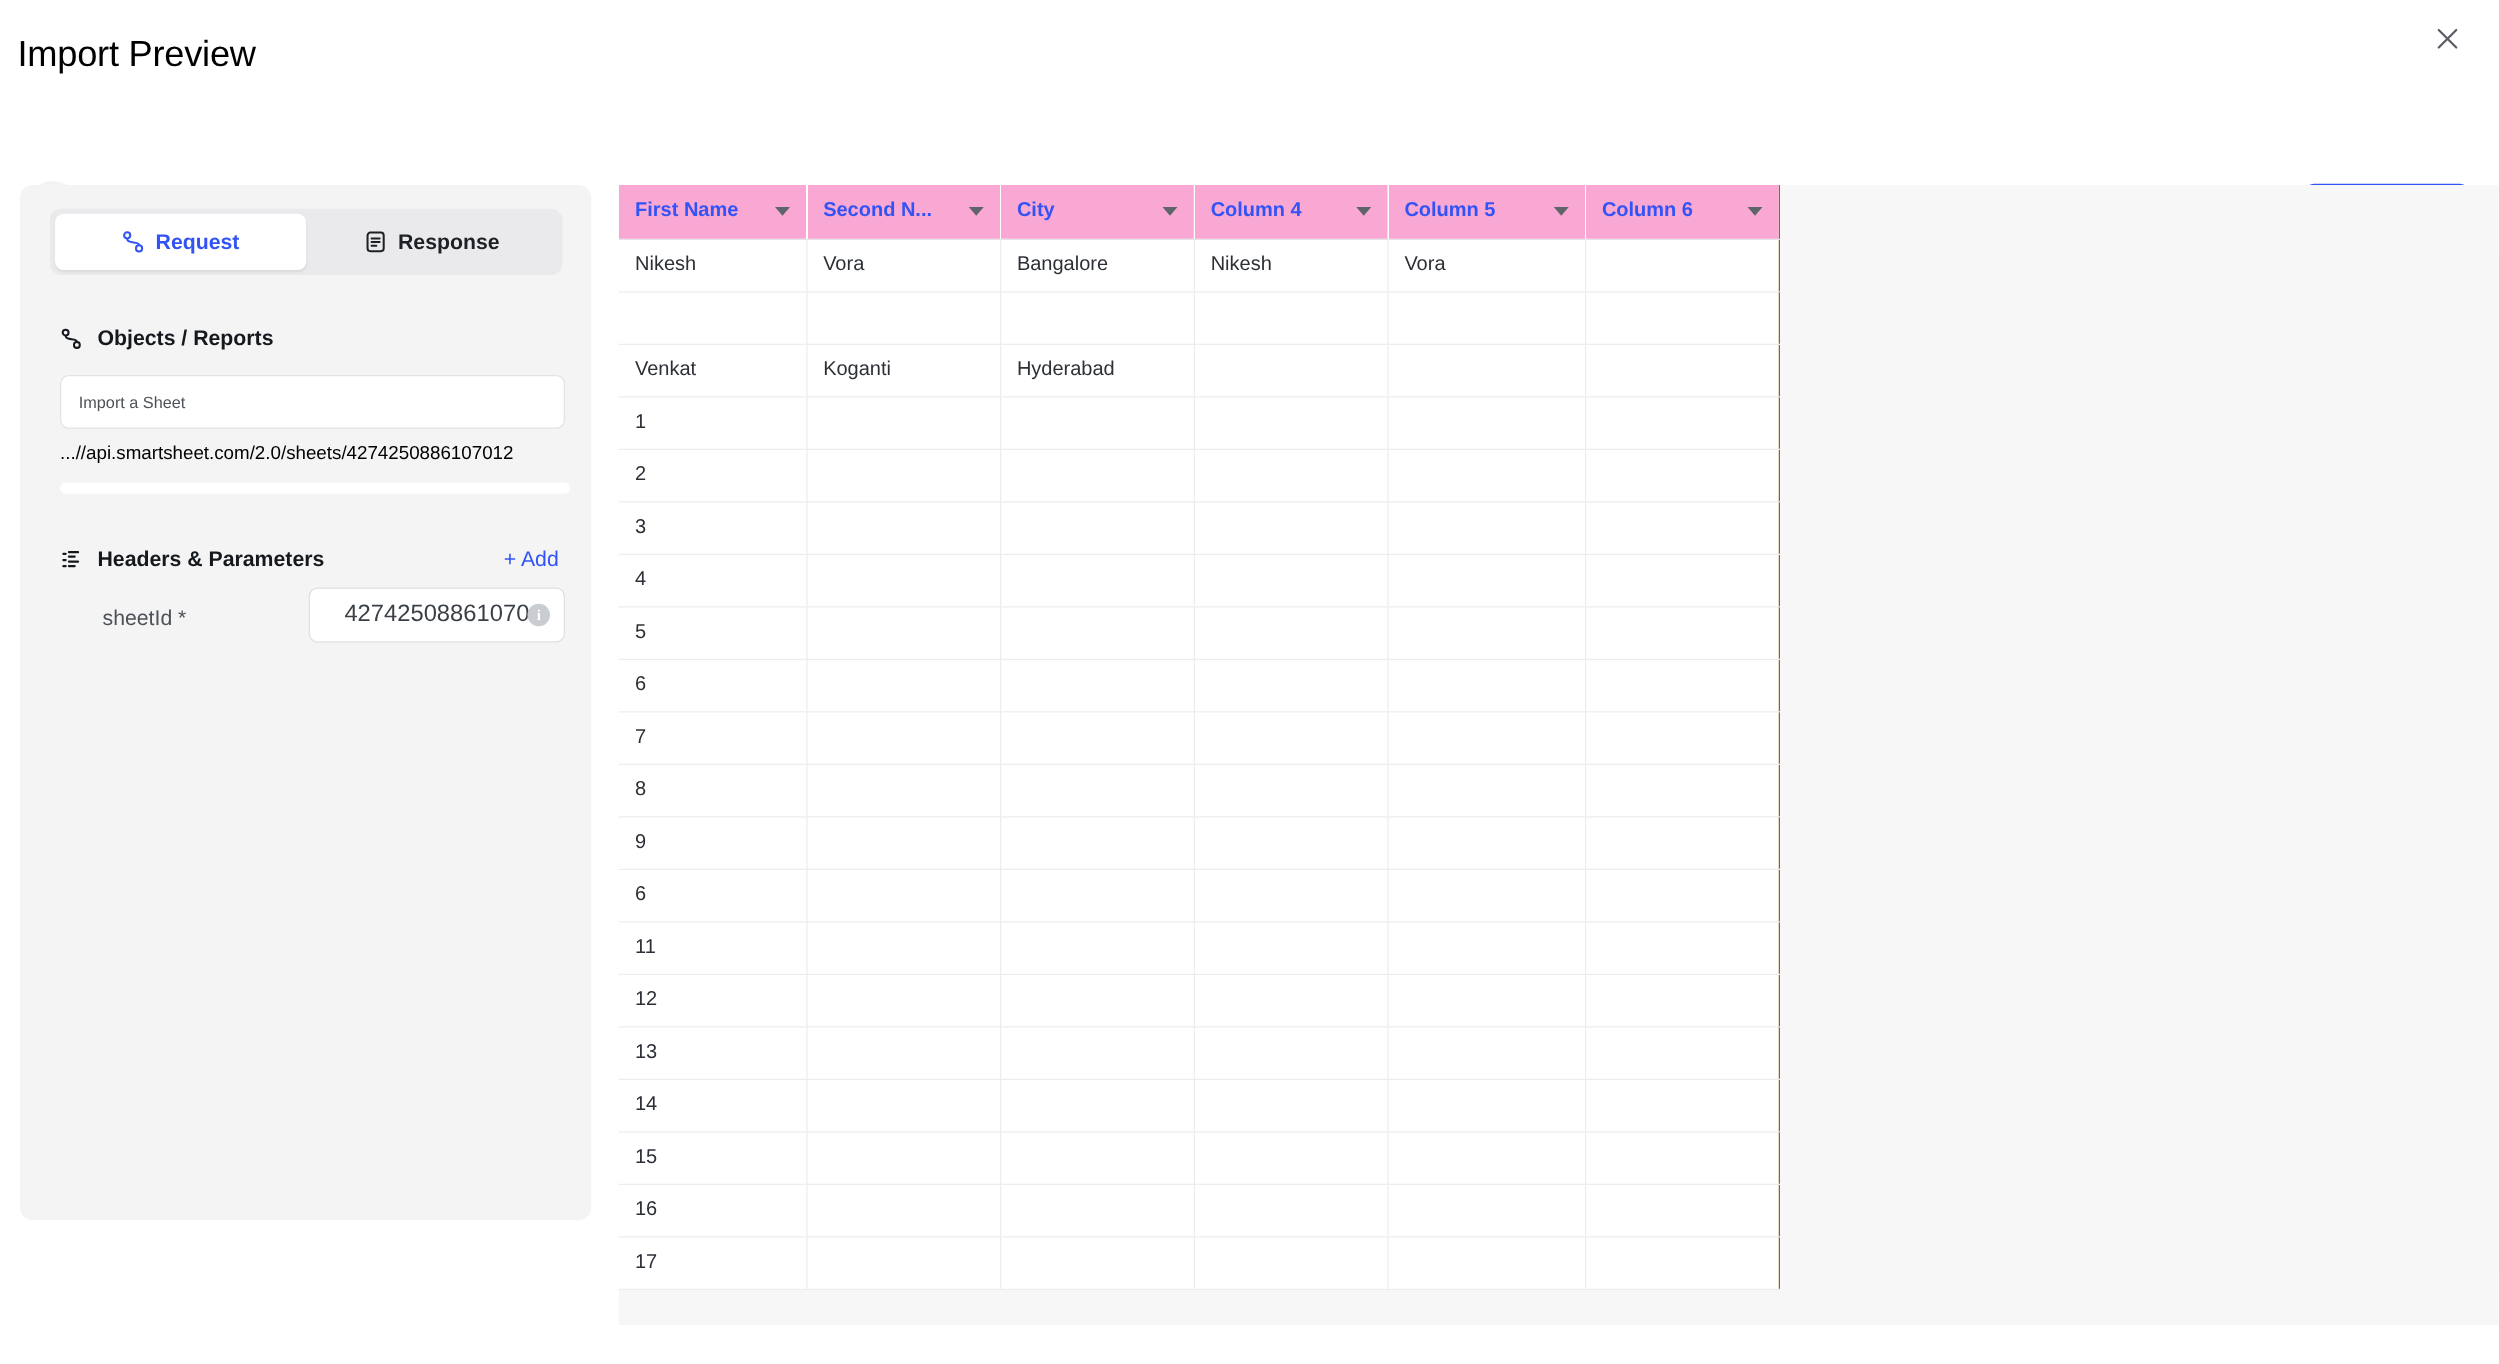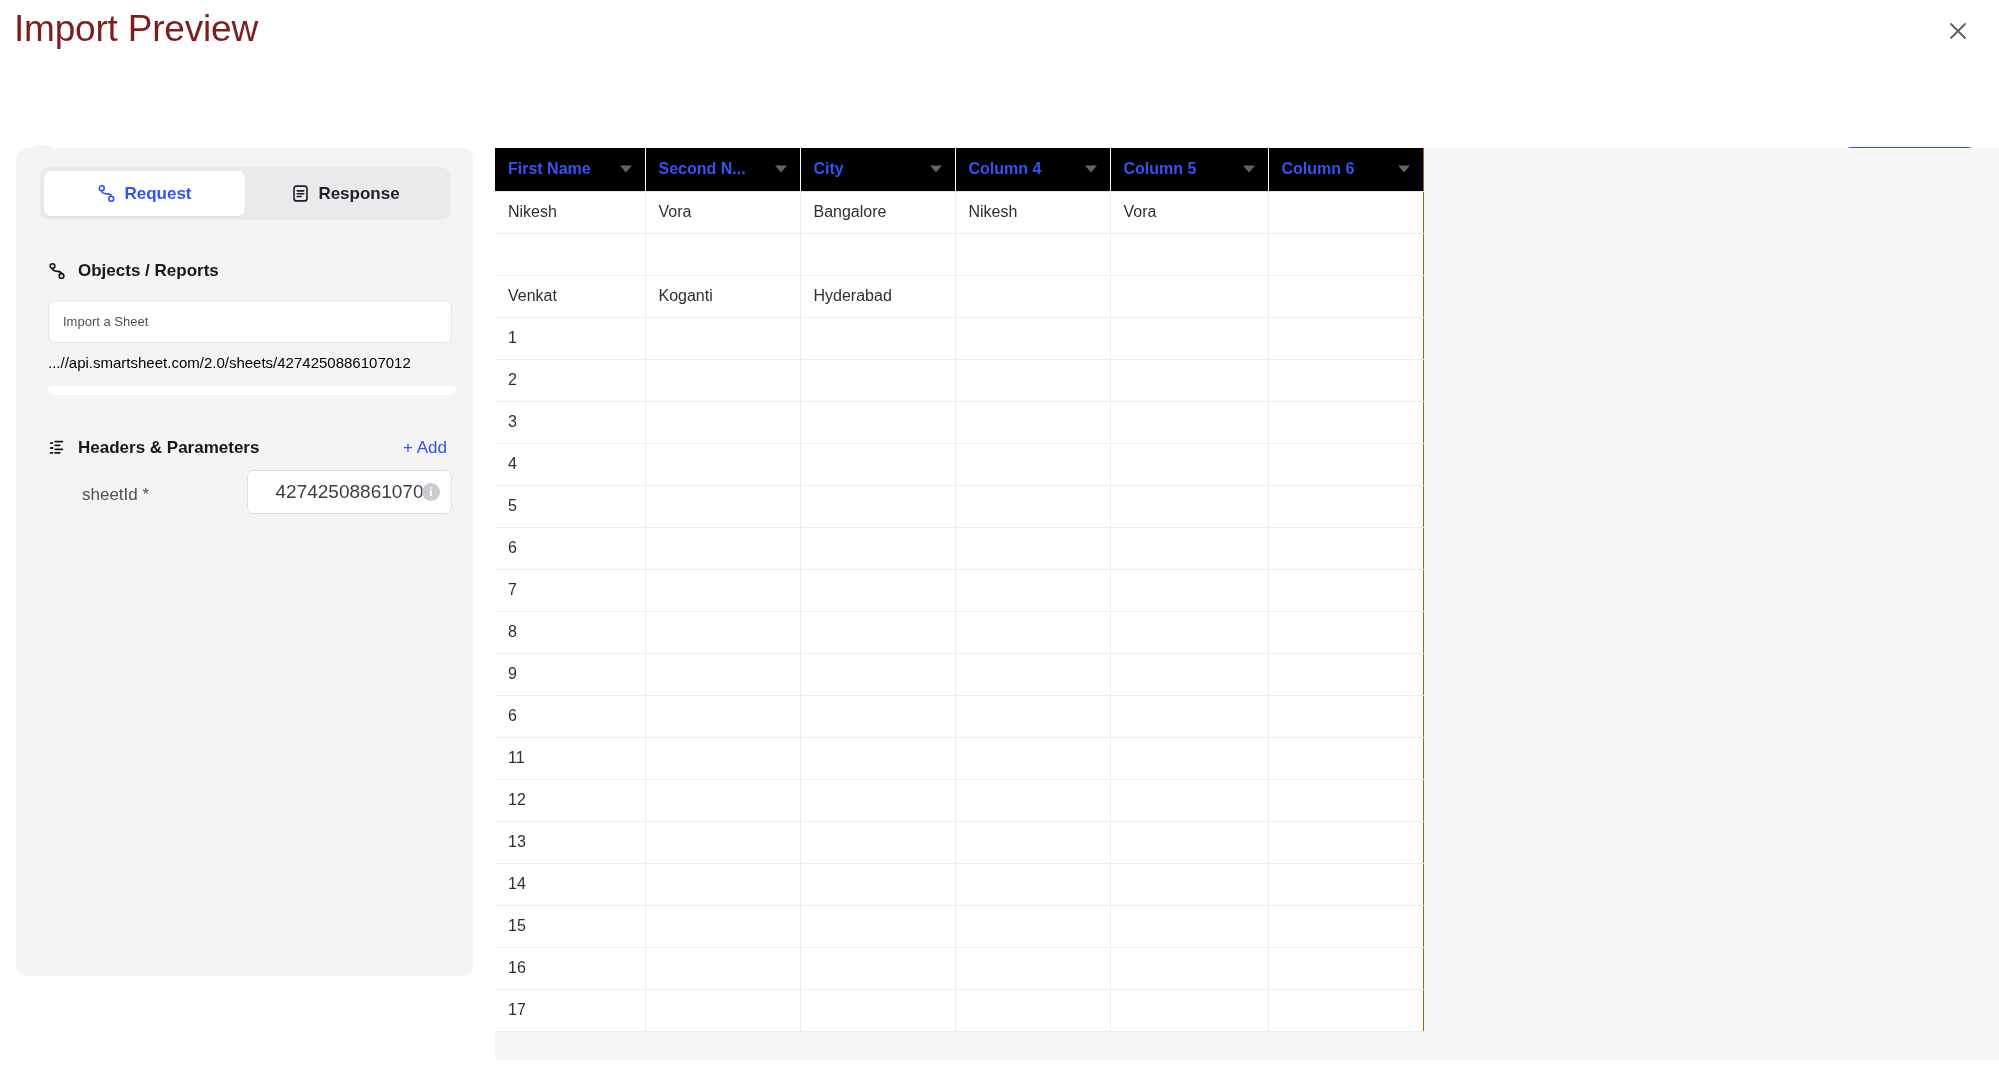--- a/index.html
+++ b/index.html
@@ -9,22 +9,22 @@
     font-family: "Liberation Sans", sans-serif;
     overflow: hidden;
     -webkit-font-smoothing: antialiased;
   }
 
   
   .topbar {
     position: absolute; left: 0; top: 0; width: 1999px; height: 66px;
   }
   .page-title {
-    position: absolute; left: 14px; top: 8px;
-    font-size: 37px; color: #7f1d1d; font-weight: 400; letter-spacing: -0.2px;
+    position: absolute; left: 14px; top: 28px;
+    font-size: 29px; color: #000000; font-weight: 400; letter-spacing: -0.2px;
   }
   .close-btn {
     position: absolute; right: 24px; top: 14px;
     width: 34px; height: 34px; cursor: pointer;
     display: flex; align-items: center; justify-content: center;
   }
   .close-btn svg { display: block; }
 
   
   .header-row {
@@ -159,21 +159,21 @@
     overflow: hidden;
   }
   .grid {
     position: absolute; left: 0; top: 0;
     width: 928px;
     border-collapse: collapse;
     table-layout: fixed;
     background: #ffffff;
   }
   .grid th {
-    background: #000000;
+    background: #f9a8d4;
     height: 43px;
     padding: 0 13px;
     text-align: left;
     font-size: 16px; font-weight: 700; color: #3253f5;
     border-right: 1px solid #ffffff;
     border-bottom: 1px solid #e3e4e6;
     position: relative;
     white-space: nowrap; overflow: hidden;
     cursor: pointer;
   }

